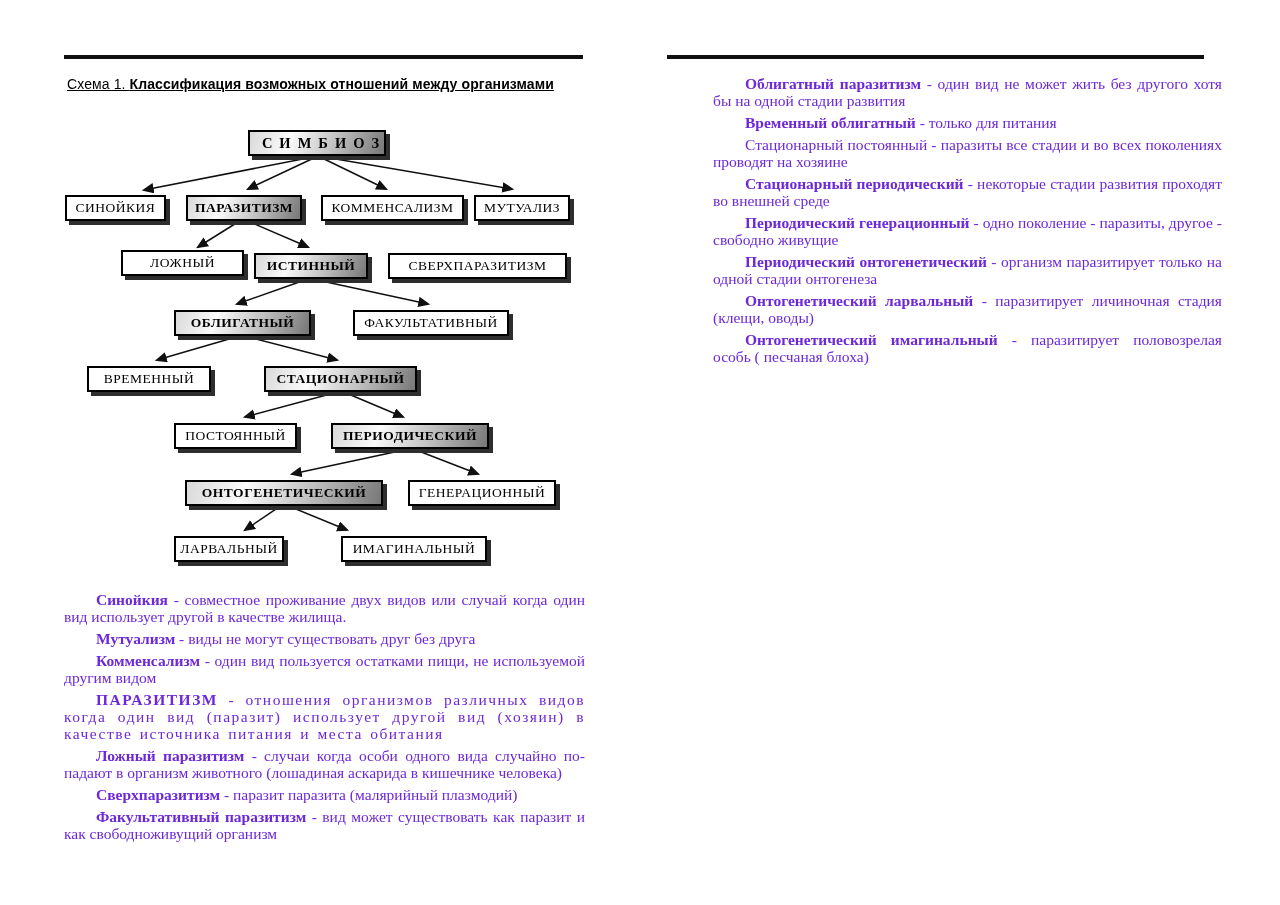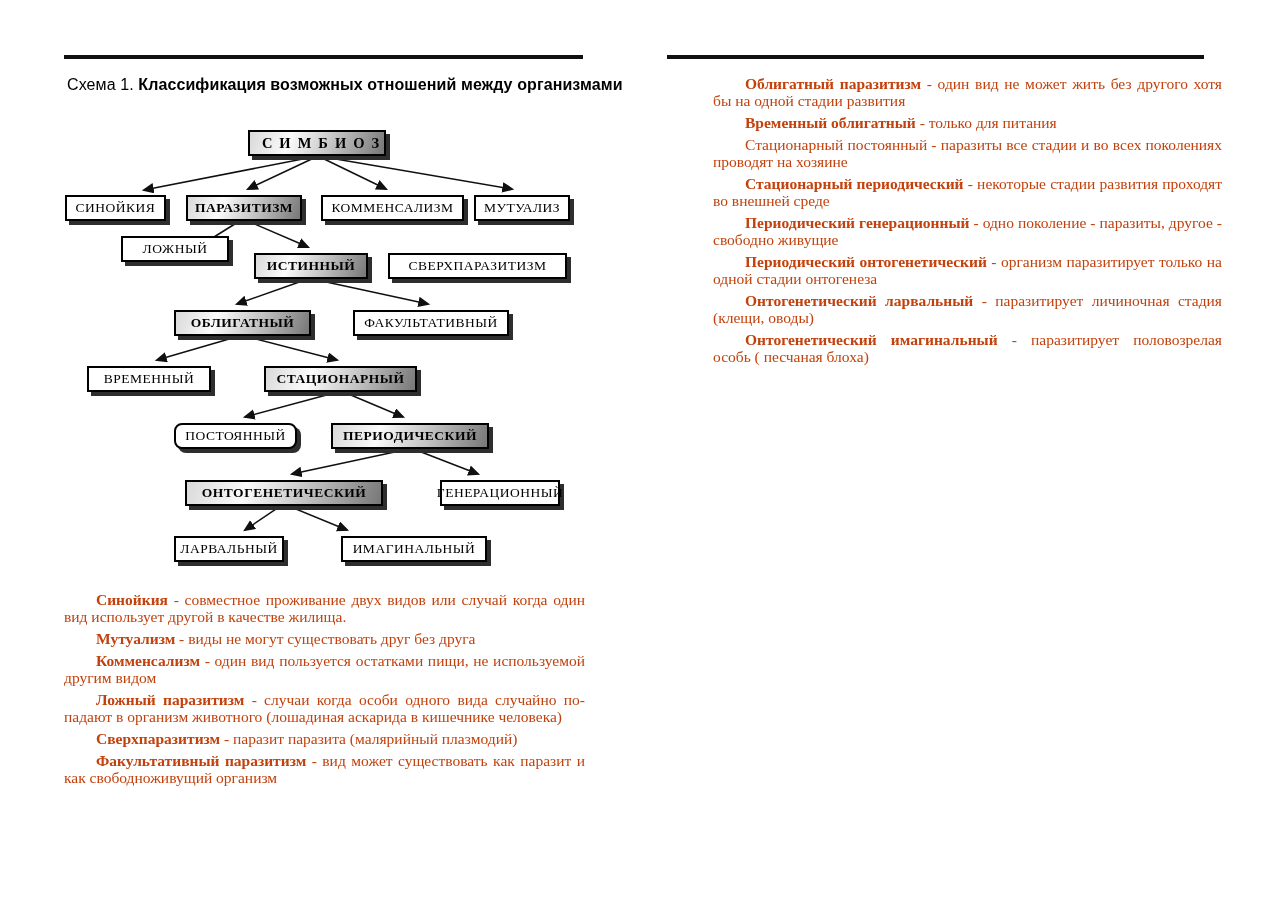--- a/index.html
+++ b/index.html
@@ -9,21 +9,21 @@
     font-family:"Liberation Serif", serif;
     overflow:hidden;
   }
   .rule { position:absolute; height:3.5px; background:#101010; }
   #rule-left  { left:64px;  top:55px; width:519px; }
   #rule-right { left:667px; top:55px; width:537px; }
 
   .schema-title {
     position:absolute; left:67px; top:76px;
     font-family:"Liberation Sans", sans-serif;
-    font-size:16px; letter-spacing:0.1px; white-space:nowrap;
+    font-size:14px; letter-spacing:0.1px; white-space:nowrap;text-decoration:underline;
   }
   .schema-title b { font-weight:bold; }
 
   .diagram { position:absolute; left:0; top:0; width:1280px; height:905px; }
   .diagram svg { position:absolute; left:0; top:0; }
 
   .node {
     position:absolute; box-sizing:border-box;
     border:2px solid #000; background:#ffffff;
     box-shadow:4px 4px 0 #2e2e2e;
@@ -32,21 +32,21 @@
     font-size:13.5px; letter-spacing:0.5px; white-space:nowrap;
   }
   .node.emph {
     font-weight:bold;
     background:linear-gradient(110deg,#d9d9d9 0%,#fbfbfb 30%,#c2c2c2 62%,#777777 100%);
   }
   .node.wide { letter-spacing:7px; padding-left:14px; font-size:14.5px; }
 
   .textblock {
     position:absolute; font-size:15.5px; line-height:17px;
-    text-align:justify; color:#c2410c;
+    text-align:justify; color:#6d28d9;
   }
   #left-text  { left:64px;  top:591px; width:521px; }
   #right-text { left:713px; top:75px;  width:509px; }
   .textblock p { margin:5px 0 0 0; text-indent:32px; }
   .textblock p:first-child { margin-top:0; }
   .textblock p.spaced { letter-spacing:1.5px; word-spacing:2px; }
   .textblock b { font-weight:bold; }
 </style>
 </head>
 <body>
@@ -82,39 +82,40 @@
           <line x1="404" y1="450" x2="292" y2="474" stroke="#101010" stroke-width="1.5" marker-end="url(#arrowhead)"></line>
           <line x1="416" y1="450" x2="478" y2="474" stroke="#101010" stroke-width="1.5" marker-end="url(#arrowhead)"></line>
           <line x1="279" y1="507" x2="245" y2="530" stroke="#101010" stroke-width="1.5" marker-end="url(#arrowhead)"></line>
           <line x1="291" y1="507" x2="347" y2="530" stroke="#101010" stroke-width="1.5" marker-end="url(#arrowhead)"></line>
         </svg>
     <div class="node emph wide" style="left: 248px; top: 130px; width: 138px; height: 26px;">СИМБИОЗ</div>
         <div class="node" style="left: 65px; top: 195px; width: 101px; height: 26px;">СИНОЙКИЯ</div>
         <div class="node emph" style="left: 186px; top: 195px; width: 116px; height: 26px;">ПАРАЗИТИЗМ</div>
         <div class="node" style="left: 321px; top: 195px; width: 143px; height: 26px;">КОММЕНСАЛИЗМ</div>
         <div class="node" style="left: 474px; top: 195px; width: 96px; height: 26px;">МУТУАЛИЗ</div>
-        <div class="node" style="left: 121px; top: 236px; width: 108px; height: 26px;">ЛОЖНЫЙ</div>
+        <div class="node" style="left: 121px; top: 250px; width: 123px; height: 26px;">ЛОЖНЫЙ</div>
         <div class="node emph" style="left: 254px; top: 253px; width: 114px; height: 26px;">ИСТИННЫЙ</div>
         <div class="node" style="left: 388px; top: 253px; width: 179px; height: 26px;">СВЕРХПАРАЗИТИЗМ</div>
         <div class="node emph" style="left: 174px; top: 310px; width: 137px; height: 26px;">ОБЛИГАТНЫЙ</div>
         <div class="node" style="left: 353px; top: 310px; width: 156px; height: 26px;">ФАКУЛЬТАТИВНЫЙ</div>
         <div class="node" style="left: 87px; top: 366px; width: 124px; height: 26px;">ВРЕМЕННЫЙ</div>
         <div class="node emph" style="left: 264px; top: 366px; width: 153px; height: 26px;">СТАЦИОНАРНЫЙ</div>
-        <div class="node" style="left: 174px; top: 423px; width: 123px; height: 26px; border-radius: 8px;">ПОСТОЯННЫЙ</div>
+        <div class="node" style="left: 174px; top: 423px; width: 123px; height: 26px;">ПОСТОЯННЫЙ</div>
         <div class="node emph" style="left: 331px; top: 423px; width: 158px; height: 26px;">ПЕРИОДИЧЕСКИЙ</div>
         <div class="node emph" style="left: 185px; top: 480px; width: 198px; height: 26px;">ОНТОГЕНЕТИЧЕСКИЙ</div>
-        <div class="node" style="left: 408px; top: 480px; width: 120px; height: 26px; margin-left: 32px;">ГЕНЕРАЦИОННЫЙ</div>
+        <div class="node" style="left: 408px; top: 480px; width: 148px; height: 26px;">ГЕНЕРАЦИОННЫЙ</div>
         <div class="node" style="left: 174px; top: 536px; width: 110px; height: 26px;">ЛАРВАЛЬНЫЙ</div>
         <div class="node" style="left: 341px; top: 536px; width: 146px; height: 26px;">ИМАГИНАЛЬНЫЙ</div>
       </div>
 
     <div class="textblock" id="left-text">
         <p><b>Синойкия</b><span> - совместное проживание двух видов или случай когда один вид использует другой в качестве жилища.</span></p>
         <p><b>Мутуализм</b><span> - виды не могут существовать друг без друга</span></p>
         <p><b>Комменсализм</b><span> - один вид пользуется остатками пищи, не используе­мой другим видом</span></p>
+        <p class="spaced"><b>ПАРАЗИТИЗМ</b><span> - отношения организмов различных видов когда один вид (паразит) использует другой вид (хозяин) в качестве источника питания и места обитания</span></p>
         <p><b>Ложный паразитизм</b><span> - случаи когда особи одного вида случайно по­падают в организм животного (лошадиная аскарида в кишечнике человека)</span></p>
         <p><b>Сверхпаразитизм</b><span> - паразит паразита (малярийный плазмодий)</span></p>
         <p><b>Факультативный паразитизм</b><span> - вид может существовать как паразит и как свободноживущий организм</span></p>
       </div>
   </div>
 
   <div>
     <div class="rule" id="rule-right"></div>
     <div class="textblock" id="right-text">
         <p><b>Облигатный паразитизм</b><span> - один вид не может жить без другого хотя бы на одной стадии развития</span></p>

